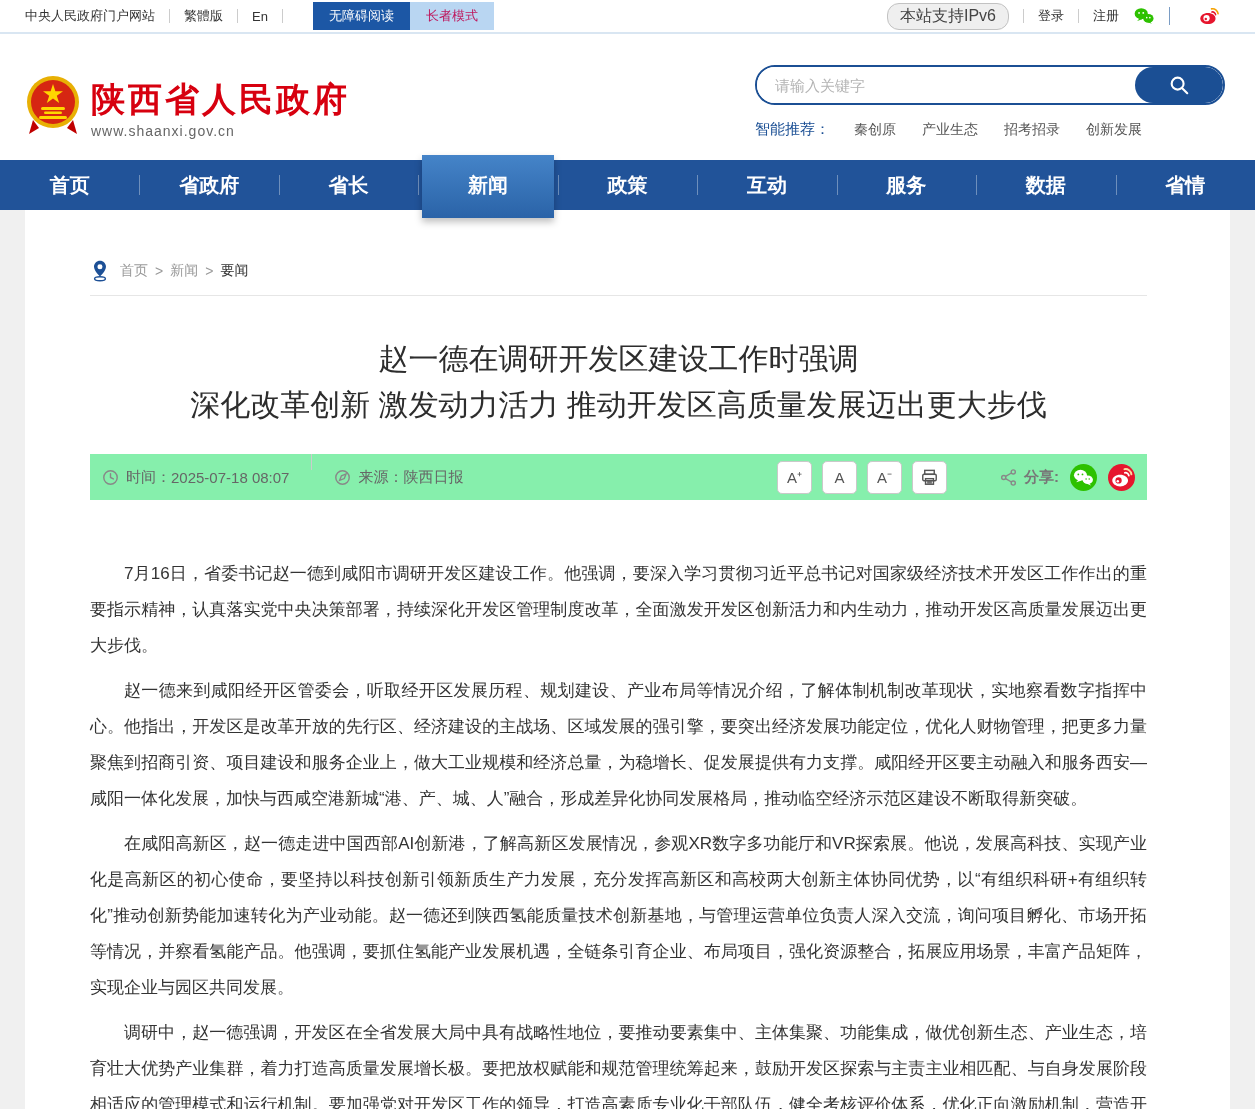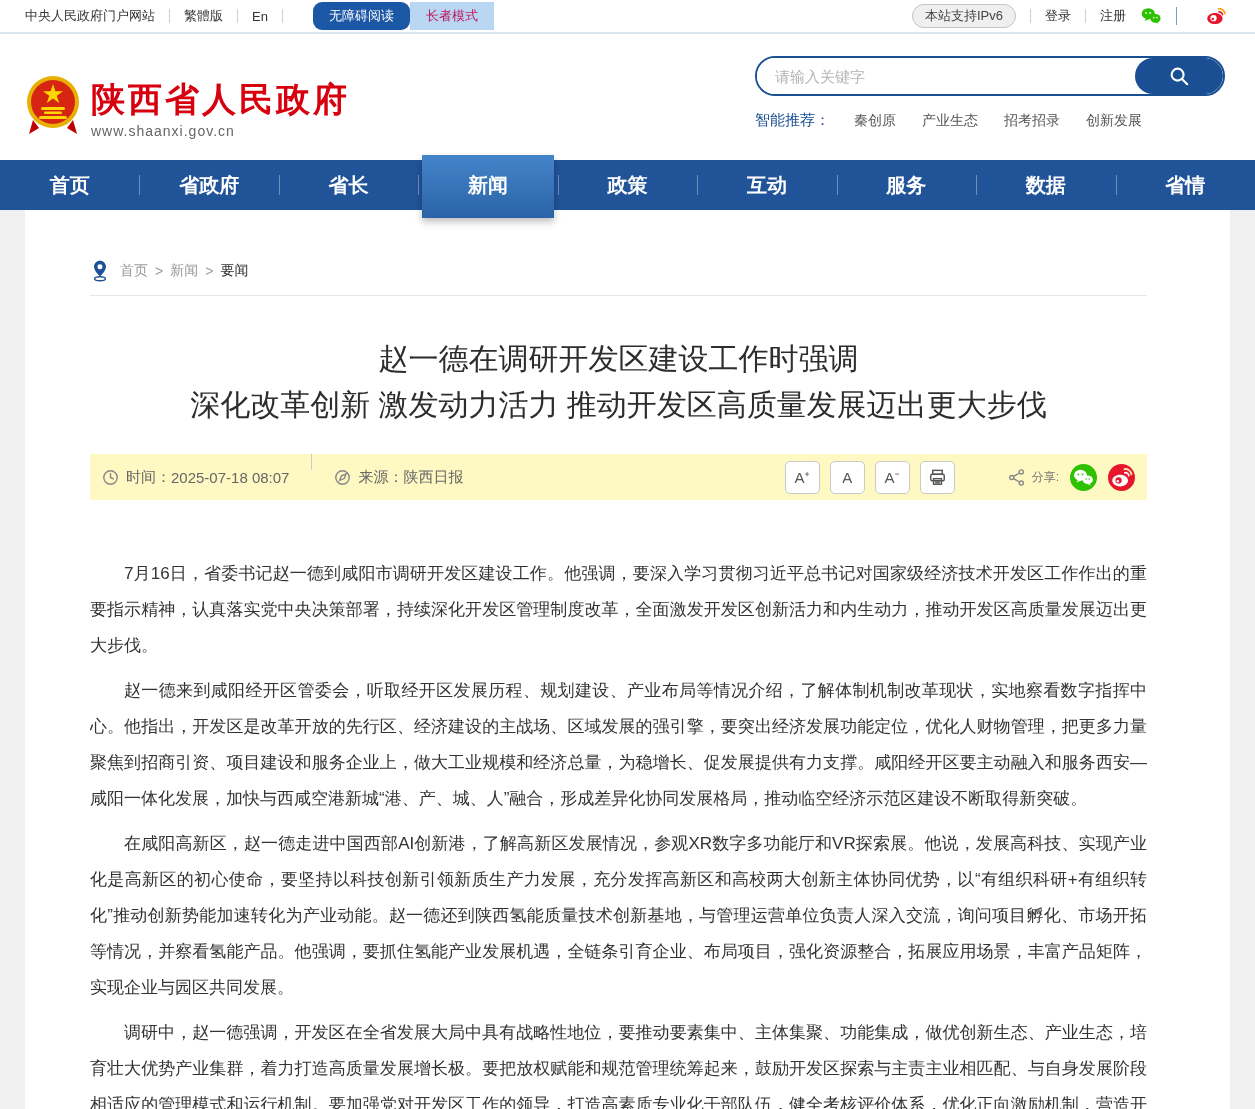--- a/index.html
+++ b/index.html
@@ -10,49 +10,49 @@
     color:#333;
     height:1109px;
     overflow:hidden;
   }
   a { text-decoration:none; color:inherit; cursor:pointer; }
 
   
   .topbar {
     height:34px; background:#fff; border-bottom:2px solid #d9e6f2;
     display:flex; align-items:center; justify-content:space-between;
-    padding:0 28px 0 25px; font-size:13px; color:#333;
+    padding:0 35px 0 25px; font-size:13px; color:#333;
   }
   .topbar-left, .topbar-right { display:flex; align-items:center; height:100%; }
   .tb-sep { width:1px; height:14px; background:#ccc; margin:0 14px; }
   .tb-sep.blue { background:#7a9cc4; height:18px; }
   .badge { height:28px; display:flex; align-items:center; padding:0 16px; font-size:13px; }
-  .badge-dark { background:#1c57a5; color:#fff; margin-left:16px;border-radius:9px; }
+  .badge-dark { background:#1c57a5; color:#fff; margin-left:16px; }
   .badge-light { background:#b9d6f2; color:#be185d; }
   .ipv6-pill {
     border:1px solid #c2c2c2; background:#efefef; color:#444;
-    border-radius:12px; padding:2px 12px; font-size:13px;
+    border-radius:12px; padding:2px 12px; font-size:16px;
   }
   .tb-icon { width:22px; height:22px; display:inline-flex; margin-left:14px; }
   .tb-icon svg { width:100%; height:100%; }
 
   
   .header {
     height:126px; background:#fff; display:flex; justify-content:space-between;
     padding:18px 30px 0 25px;
   }
   .logo { display:flex; align-items:center; }
   .emblem { width:56px; height:64px; margin-right:10px; }
   .logo-texts { padding-top:6px; }
   .site-name { font-size:34px; font-weight:bold; color:#d7000f; letter-spacing:3px; line-height:38px; }
   .site-url { font-size:14px; color:#666; margin-top:5px; letter-spacing:1px; }
   .search-col { width:470px; padding-top:4px; }
   .search-box {
     width:470px; height:40px; border:2px solid #1b4f94; border-radius:21px;
-    display:flex; align-items:stretch; background:#fff; overflow:hidden;
+    display:flex; align-items:stretch; background:#fff; overflow:hidden;margin-top:9px;
   }
   .search-box input {
     flex:1; border:none; outline:none; padding:0 18px; font-size:15px; color:#333;
     font-family:"Liberation Sans", sans-serif;
   }
   .search-box input::placeholder { color:#b4b4b4; }
   .search-btn {
     width:88px; background:#1b4f94; border:none; border-radius:19px;
     display:flex; align-items:center; justify-content:center; cursor:pointer;
   }
@@ -85,35 +85,35 @@
   .breadcrumb { display:flex; align-items:center; padding-top:50px; font-size:14px; color:#999; }
   .breadcrumb .pin { width:20px; height:22px; margin-right:10px; }
   .breadcrumb a { color:#999; }
   .breadcrumb .sep { margin:0 7px; color:#999; }
   .breadcrumb .current { color:#333; }
   .bc-rule { border-bottom:1px solid #e6e6e6; margin-top:13px; }
 
   .article-title { text-align:center; margin-top:40px; font-size:30px; font-weight:400; color:#2d2d2d; line-height:46px; }
 
   .meta-bar {
-    margin-top:26px; background:#fef9c3; height:46px;
+    margin-top:26px; background:#86efac; height:46px;
     display:flex; padding:0 12px 0 12px; font-size:15px; color:#666;
   }
   .meta-item { display:flex; align-items:center; }
   .meta-item svg { width:17px; height:17px; margin-right:7px; }
   .meta-sep { width:1px; height:16px; background:#ccc; margin:0 22px; }
   .meta-tools { margin-left:auto; display:flex; align-items:center; }
   .tool-btn {
     min-width:35px; height:33px; margin-left:10px; background:#fff;
     border:1px solid #c9c9c9; border-radius:5px; color:#555; font-size:15px;
     display:inline-flex; align-items:center; justify-content:center; cursor:pointer;
     font-family:"Liberation Sans", sans-serif; padding:0 7px;
   }
   .tool-btn svg { width:19px; height:19px; }
-  .share-group { display:flex; align-items:center; margin-left:52px; color:#777; font-size:12px; }
+  .share-group { display:flex; align-items:center; margin-left:52px; color:#777; font-size:15px;font-weight:bold; }
   .share-nodes { width:19px; height:19px; margin-right:6px; }
   .share-circle { width:27px; height:27px; border-radius:50%; margin-left:11px; cursor:pointer; display:inline-flex; }
   .share-circle svg { width:100%; height:100%; }
 
   .article-body { padding-top:56px; font-size:17px; line-height:36px; color:#333; }
   .article-body p { text-indent:2em; text-align:justify; margin-bottom:9px; }
 </style>
 </head>
 <body>
 

